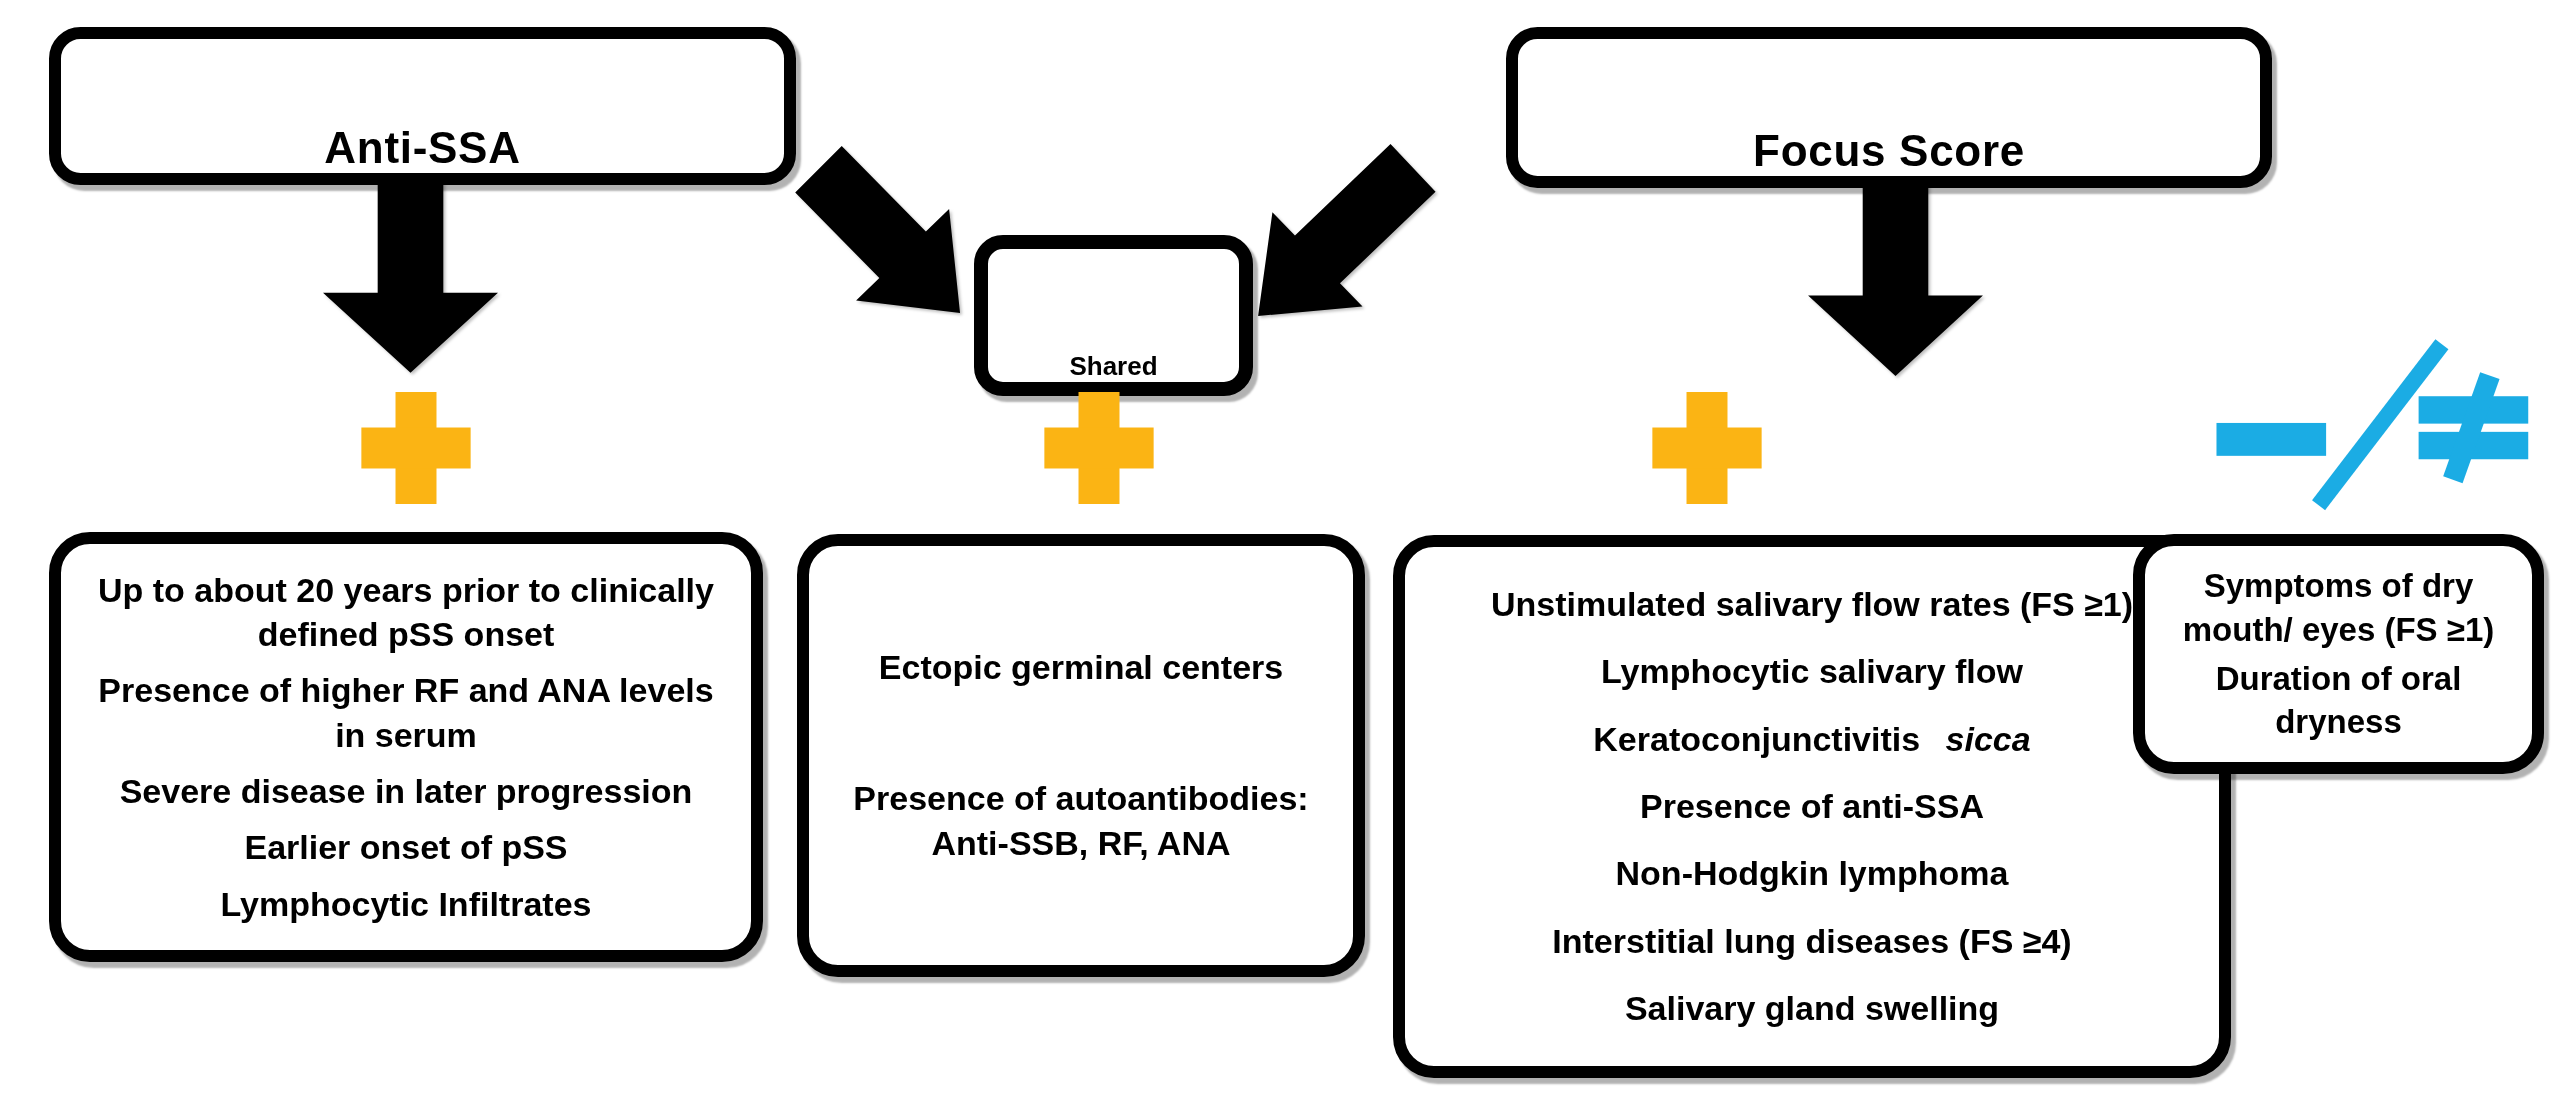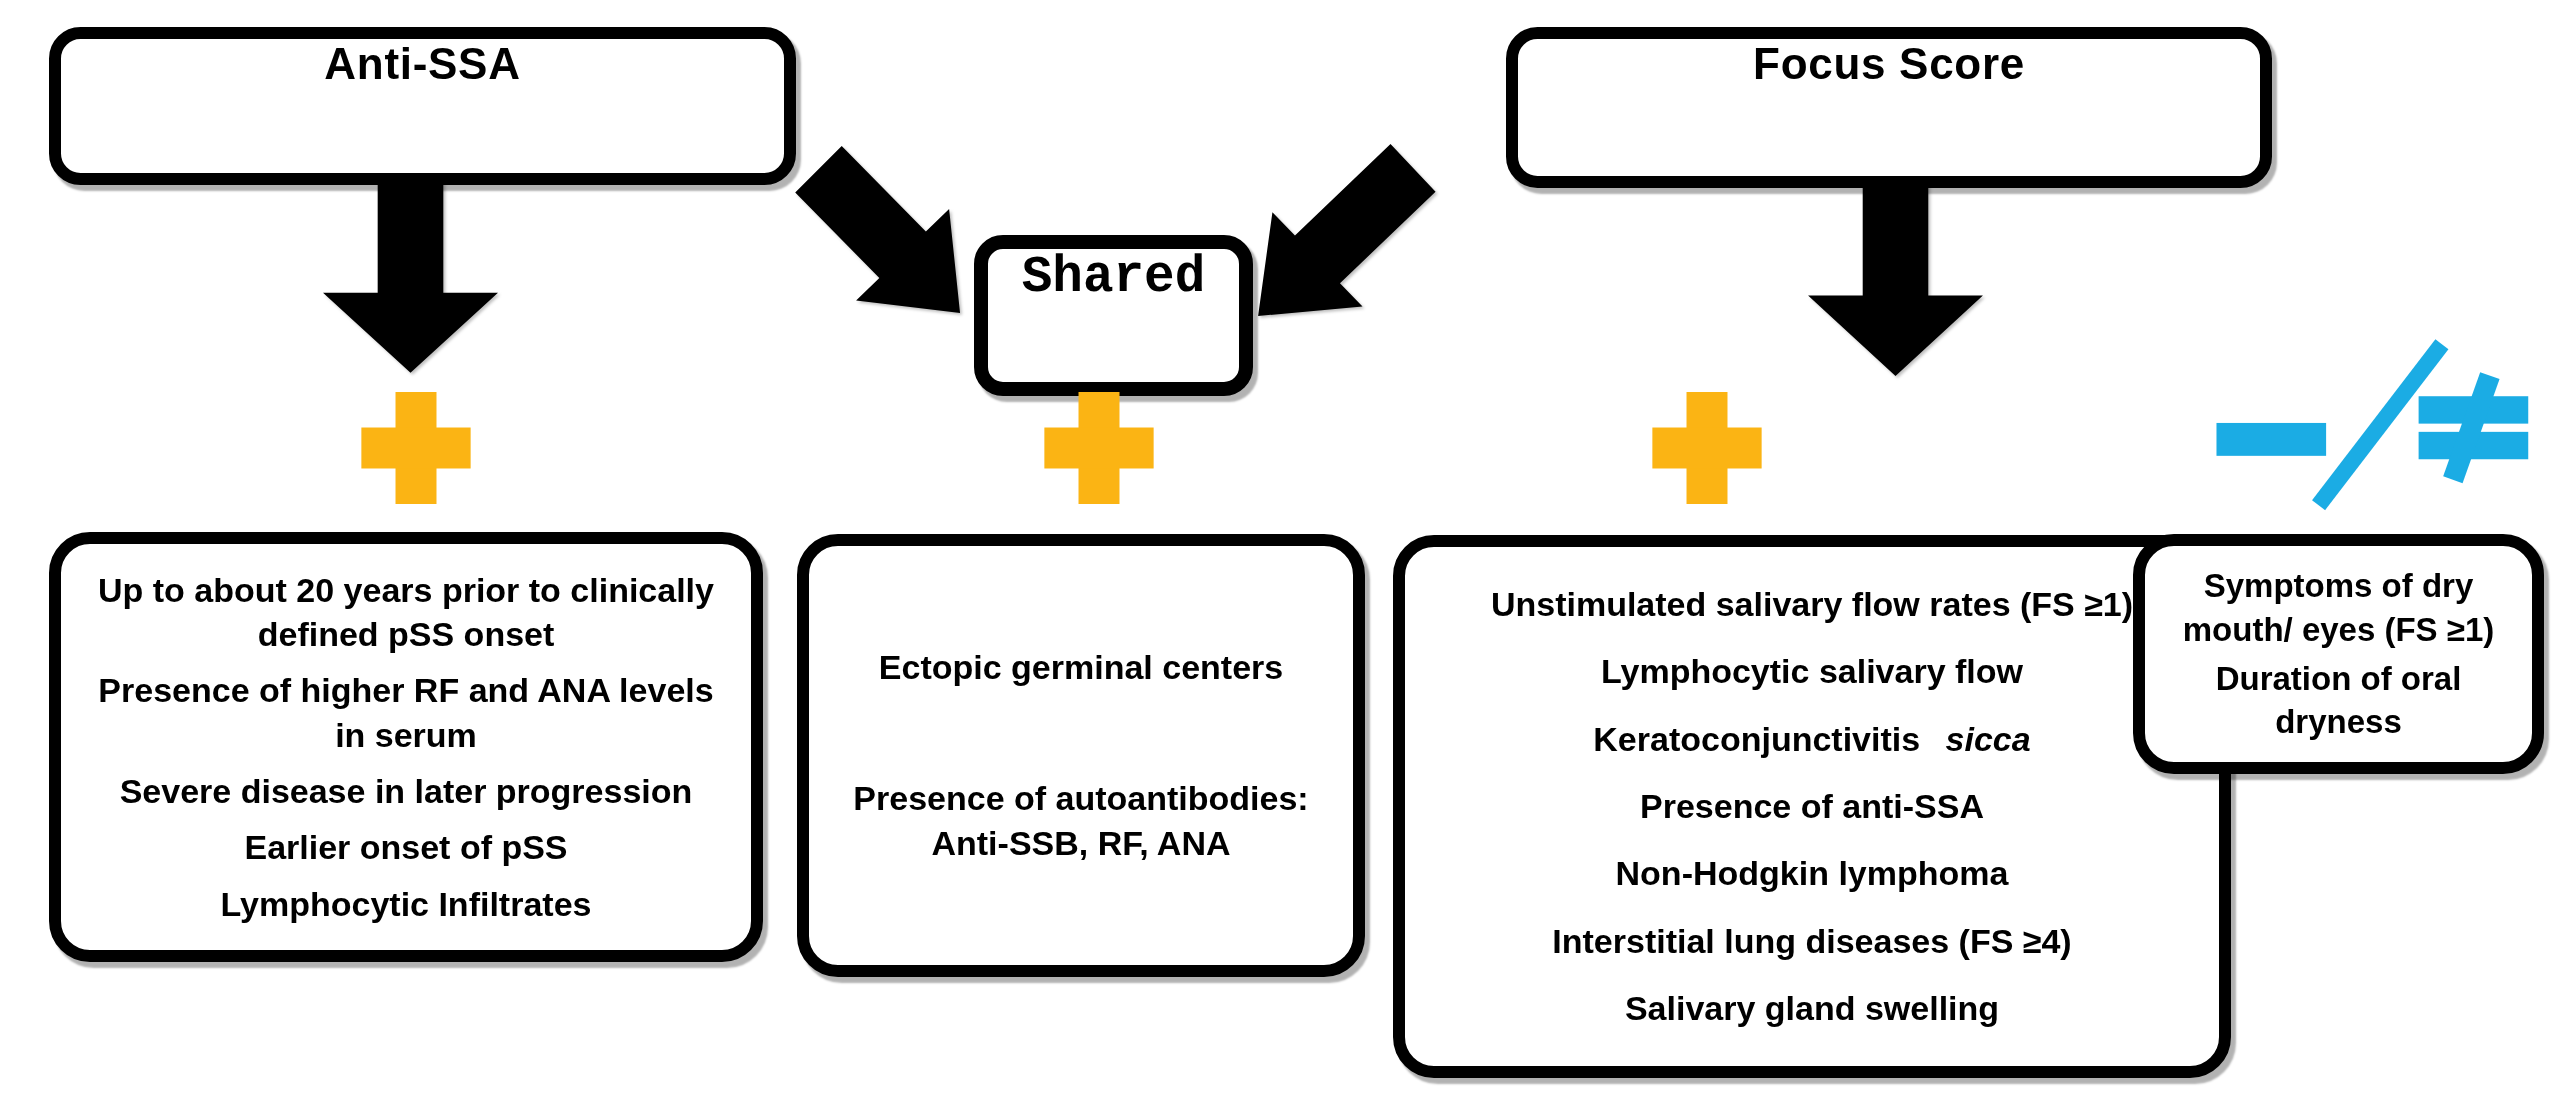--- a/index.html
+++ b/index.html
@@ -13,25 +13,25 @@
     width:2576px;height:1109px;position:relative;overflow:hidden;
     font-family:"Liberation Sans","DejaVu Sans",sans-serif;
     color:var(--ink);
   }
   .stage{position:absolute;inset:0;}
   
   .hbox{
     position:absolute;background:#ffffff;
     border:12.3px solid var(--ink);border-radius:31.5px;
     box-shadow:4.8px 5.5px 2.1px var(--shadow);
-    display:flex;align-items:flex-start;justify-content:center;
+    display:flex;align-items:flex-end;justify-content:center;
     font-weight:bold;text-align:center;
   }
   .title-lg{font-size:44px;letter-spacing:0.7px;}
-  .title-md{font-size:51px;font-family:Liberation Mono, monospace;}
+  .title-md{font-size:26px;}
   .fbox{
     position:absolute;background:#ffffff;
     border:12.3px solid var(--ink);border-radius:41px;
     box-shadow:4.8px 5.5px 2.1px var(--shadow);
     display:flex;flex-direction:column;align-items:center;justify-content:space-evenly;
     font-weight:bold;text-align:center;
     padding:12.3px 19px;box-sizing:border-box;
   }
   .fbox p{margin:0;font-size:34px;line-height:1.32;}
   .fbox.small p{font-size:33px;}

